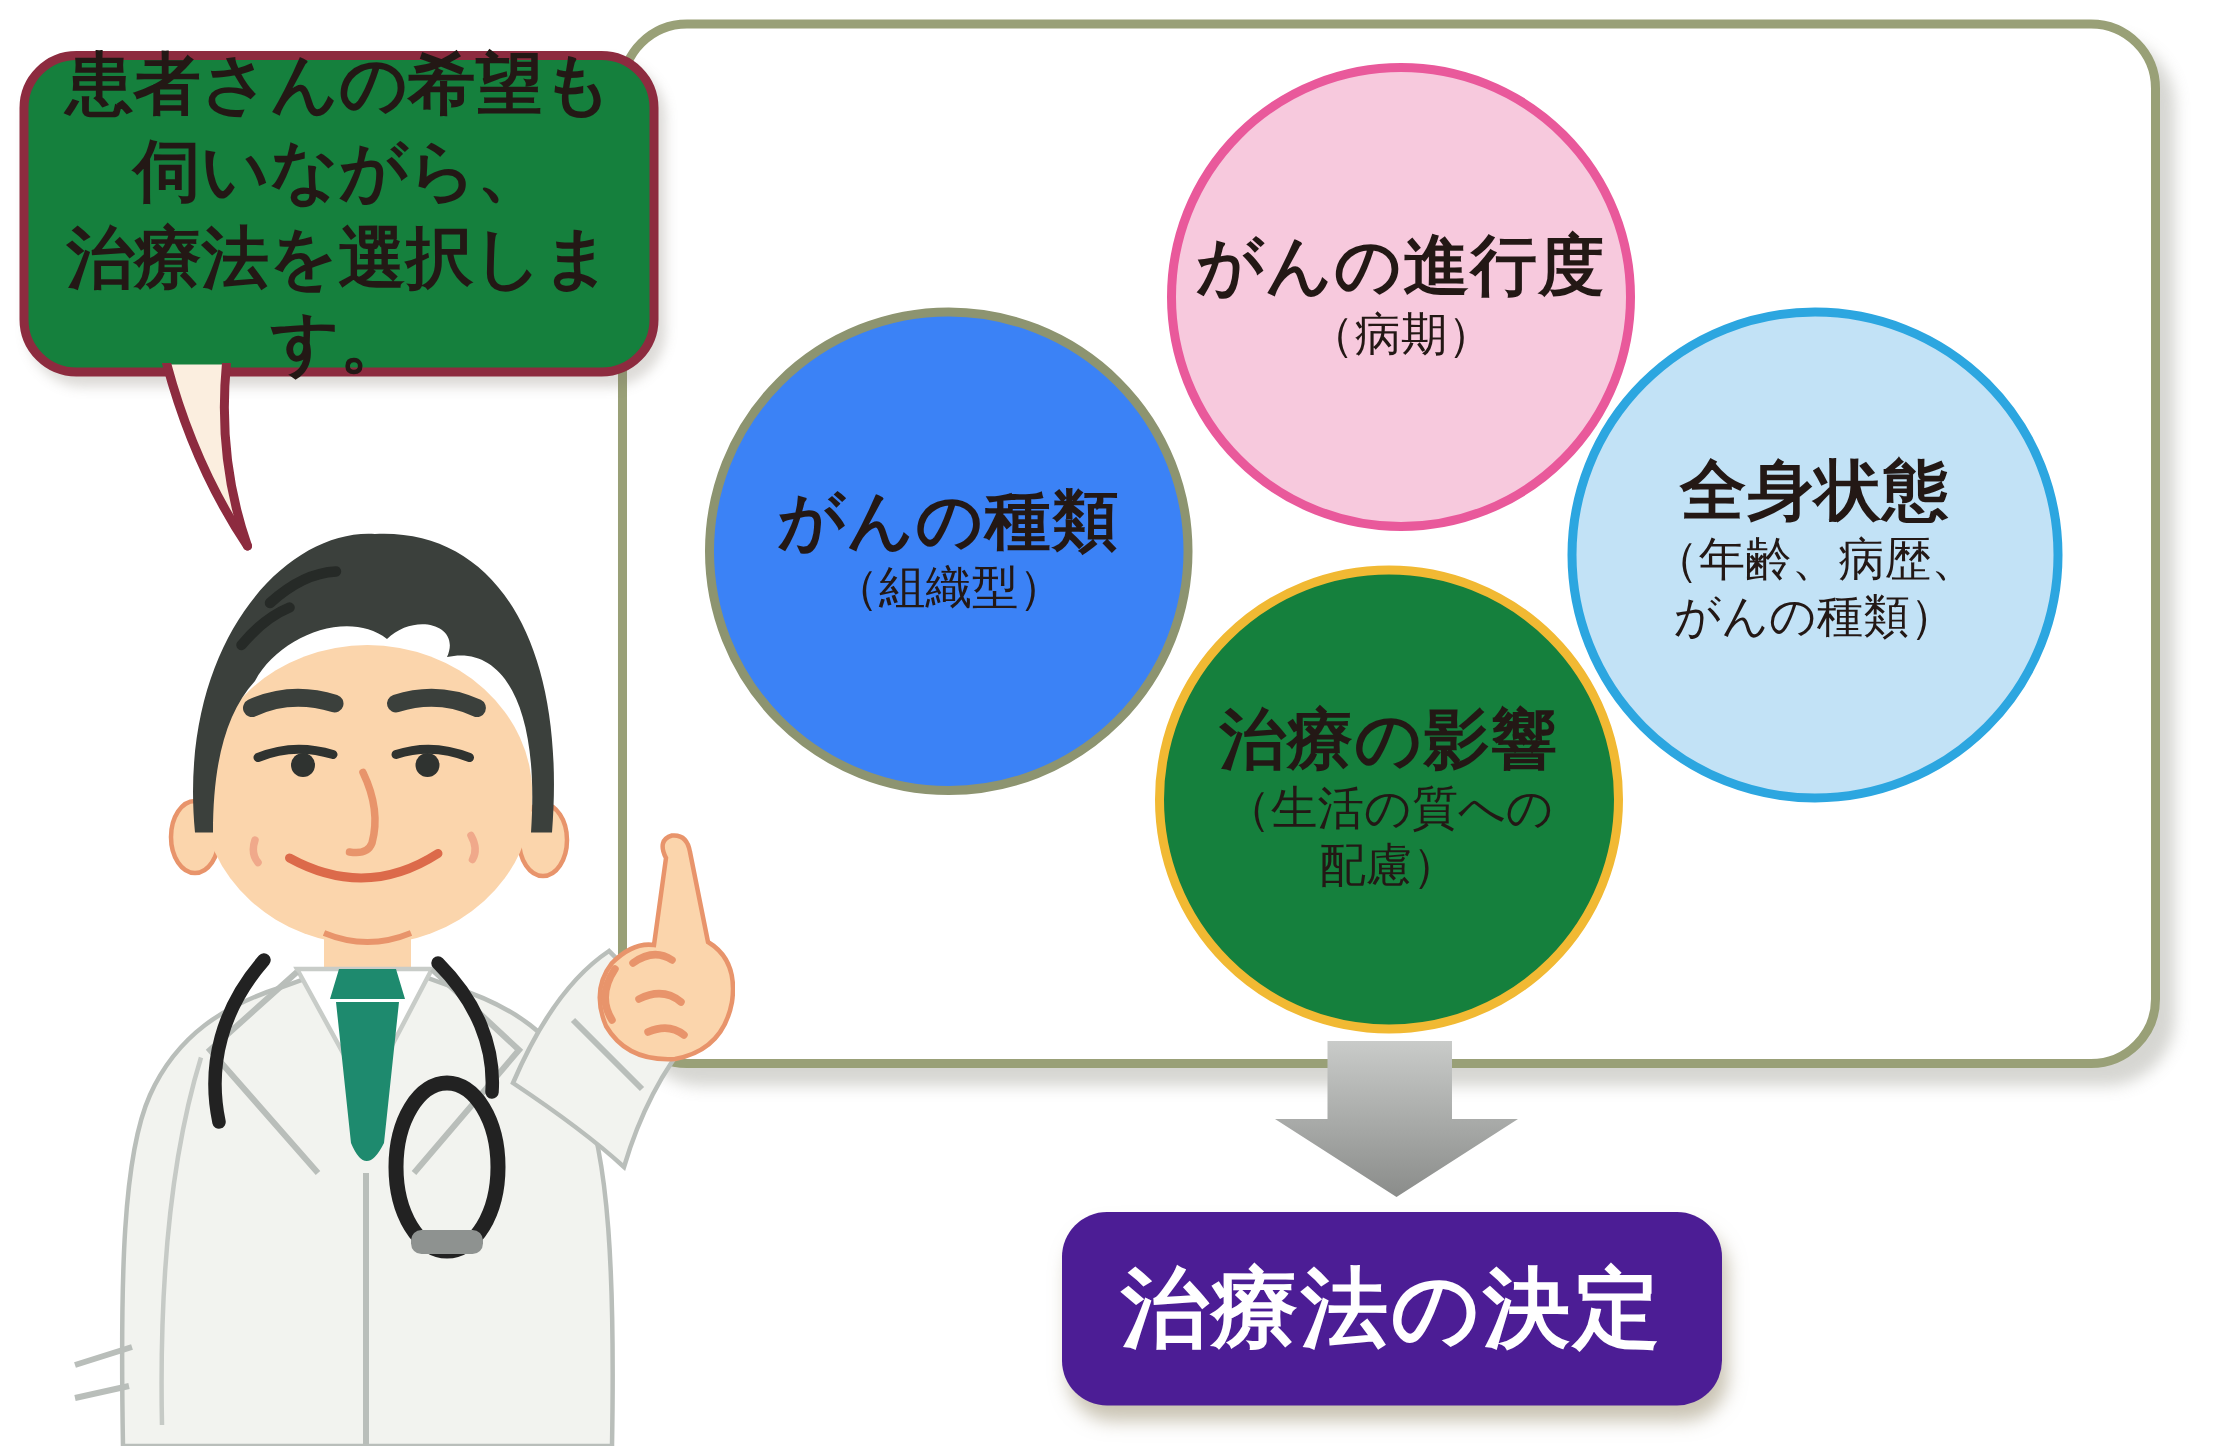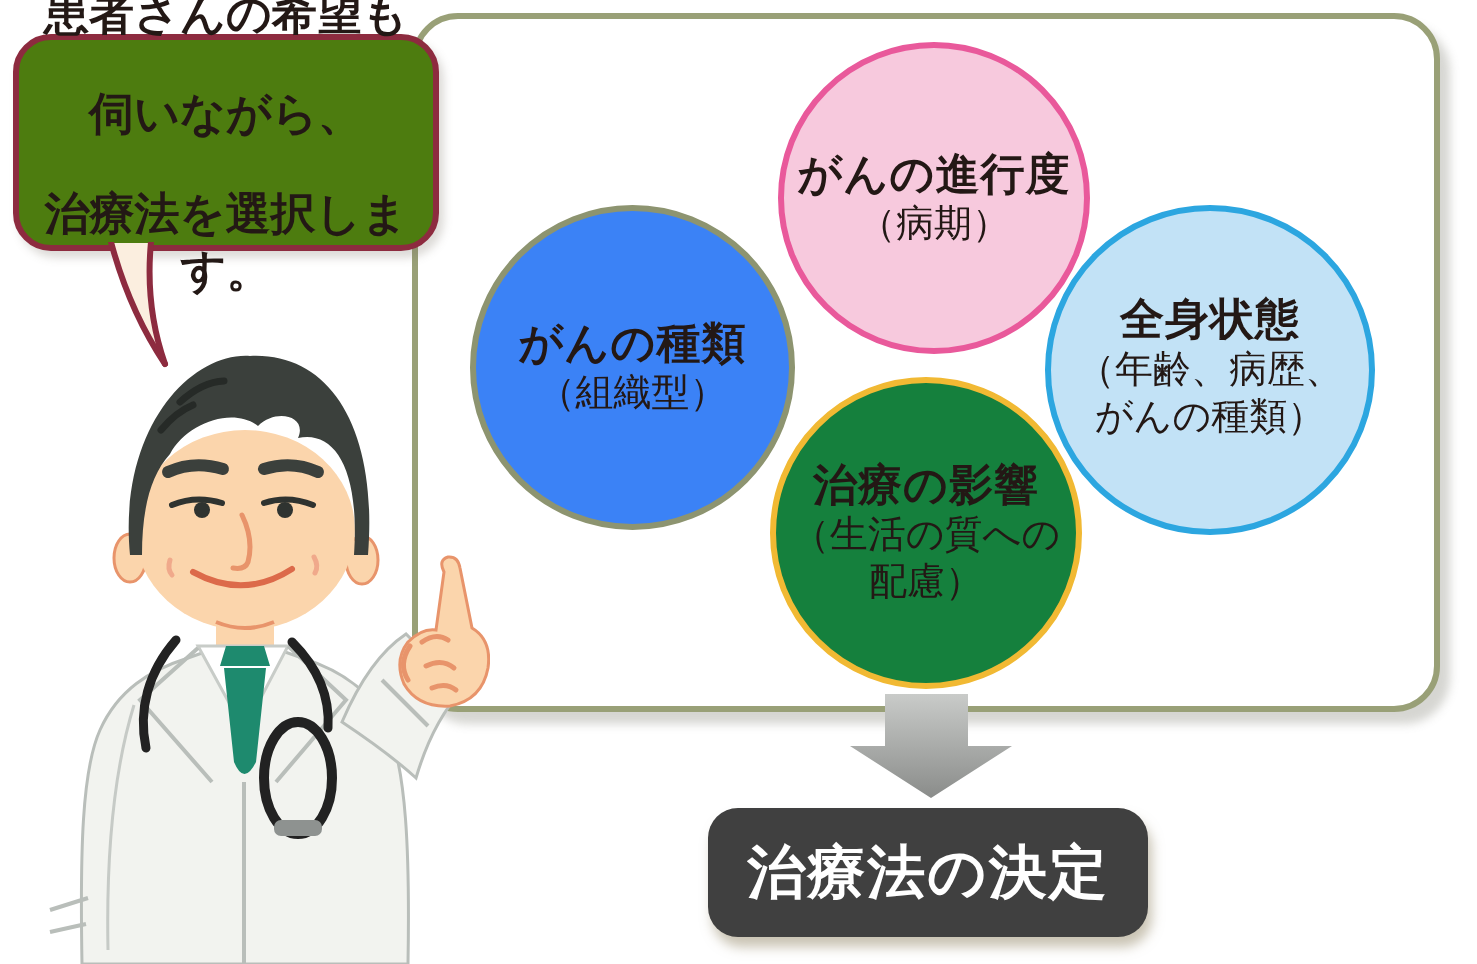--- a/index.html
+++ b/index.html
@@ -16,21 +16,21 @@
     box-sizing:border-box;z-index:1;
     box-shadow:10px 12px 10px rgba(120,118,105,.30);
   }
   
   .circle{
     position:absolute;border-radius:50%;border:6px solid #0369a1;
     box-sizing:border-box;display:flex;flex-direction:column;
     align-items:center;justify-content:center;text-align:center;
   }
   .circle .title{font-weight:bold;font-size:44px;line-height:1.15;letter-spacing:1px;}
-  .circle .sub{font-size:38px;line-height:1.25;font-weight:500;}
+  .circle .sub{font-size:31px;line-height:1.25;font-weight:500;}
   .c-gray  {left:470px;top:205px;width:325px;height:325px;z-index:2;}
   .c-pink  {left:778px;top:42px; width:312px;height:312px;z-index:3;}
   .c-blue  {left:1045px;top:205px;width:330px;height:330px;z-index:4;font-family:Liberation Mono, monospace;}
   .c-yellow{left:770px;top:377px;width:312px;height:312px;z-index:5;}
   
   .bubble{
     position:absolute;left:13px;top:34px;width:426px;height:217px;
     border:6px solid #8D2B3F;border-radius:38px;background:#FBEEDF;
     box-sizing:border-box;z-index:8;
     display:flex;flex-direction:column;align-items:center;justify-content:center;
@@ -75,42 +75,42 @@
     <span class="sub">（年齢、病歴、</span>
     <span class="sub">がんの種類）</span>
   </div>
 
   <div class="circle c-yellow" style="background: #15803d; border-color: rgb(241, 185, 51);">
     <span class="title">治療の影響</span>
     <span class="sub">（生活の質への</span>
     <span class="sub">配慮）</span>
   </div>
 
-  <div class="bubble" style="background: #4d7c0f; border-color: rgb(141, 43, 63); gap: 42px;">
+  <div class="bubble" style="background: #15803d; border-color: rgb(141, 43, 63);">
     <span class="line">患者さんの希望も</span>
     <span class="line">伺いながら、</span>
     <span class="line">治療法を選択します。</span>
   </div>
   <svg class="bubble-tail" width="110" height="128" viewBox="0 0 110 128">
     <path id="tail-fill" d="M 16 1 C 28 45 46 86 70 121 C 56 80 52 42 56 1 Z" fill="#FBEEDF" stroke="none"></path>
     <path id="tail-l" d="M 16 0 C 28 45 46 86 70 122" fill="none" stroke="#8D2B3F" stroke-width="6" stroke-linecap="round"></path>
     <path id="tail-r" d="M 56 0 C 52 42 56 82 70 122" fill="none" stroke="#8D2B3F" stroke-width="6" stroke-linecap="round"></path>
   </svg>
 
   <svg class="down-arrow" width="162" height="106" viewBox="0 0 162 106">
     <defs>
       <linearGradient id="arrowGrad" x1="0" y1="0" x2="0" y2="1">
         <stop id="arrow-stop-top" offset="0" stop-color="#C9CBC9"></stop>
         <stop id="arrow-stop-bottom" offset="1" stop-color="#8A8C8A"></stop>
       </linearGradient>
     </defs>
     <polygon points="35,0 118,0 118,52 162,52 81,104 0,52 35,52" fill="url(#arrowGrad)"></polygon>
   </svg>
 
-  <div class="decision" style="background: #404040;">
+  <div class="decision" style="background: #4c1d95;">
     <span class="label" style="color: rgb(255, 255, 255);">治療法の決定</span>
   </div>
 
   <svg class="doctor" width="460" height="614" viewBox="0 0 460 614">
 
     <ellipse cx="100" cy="208" rx="16" ry="24" fill="#FBD5AC" stroke="#E8946B" stroke-width="3"></ellipse>
     <ellipse cx="332" cy="210" rx="16" ry="24" fill="#FBD5AC" stroke="#E8946B" stroke-width="3"></ellipse>
 
     <ellipse cx="215" cy="180" rx="110" ry="100" fill="#FBD5AC"></ellipse>
 

